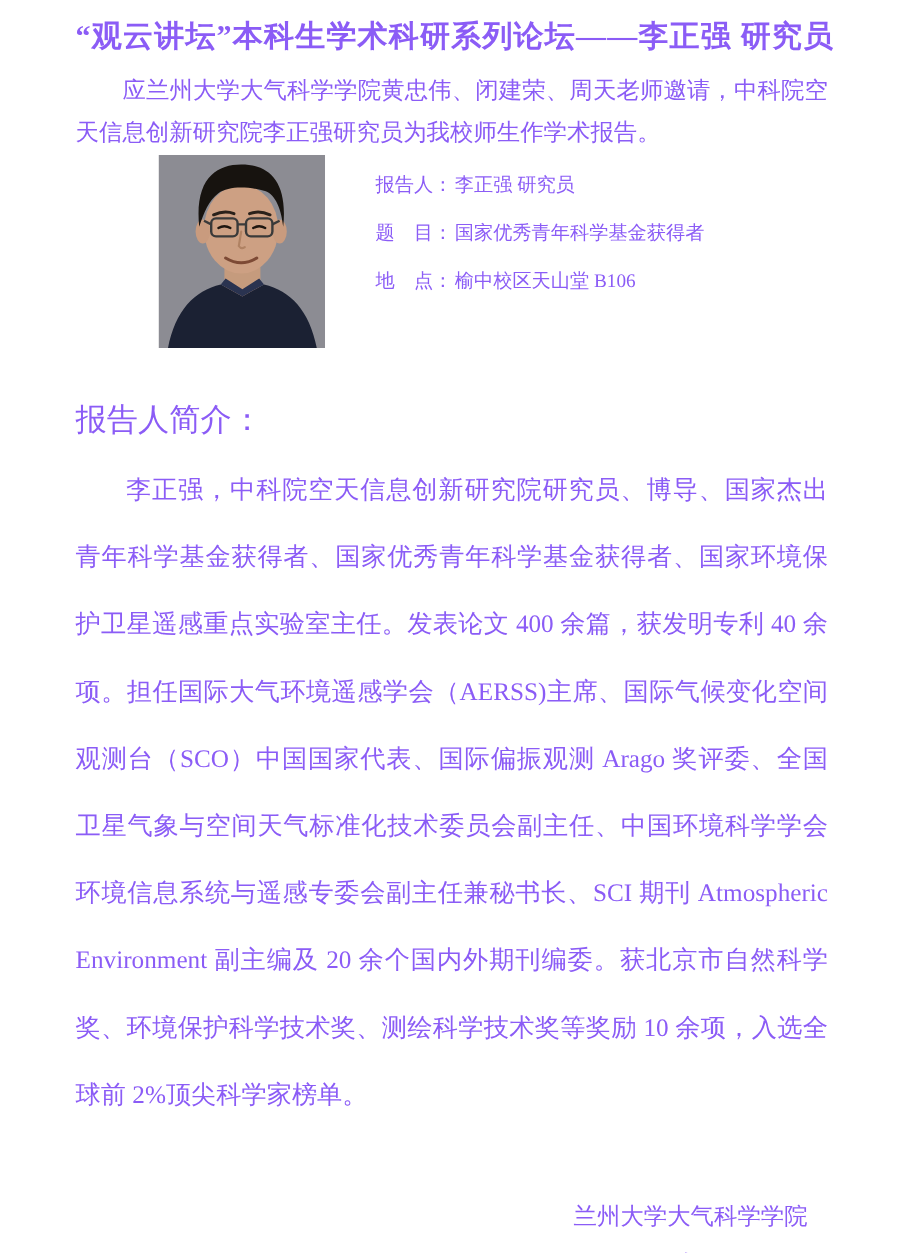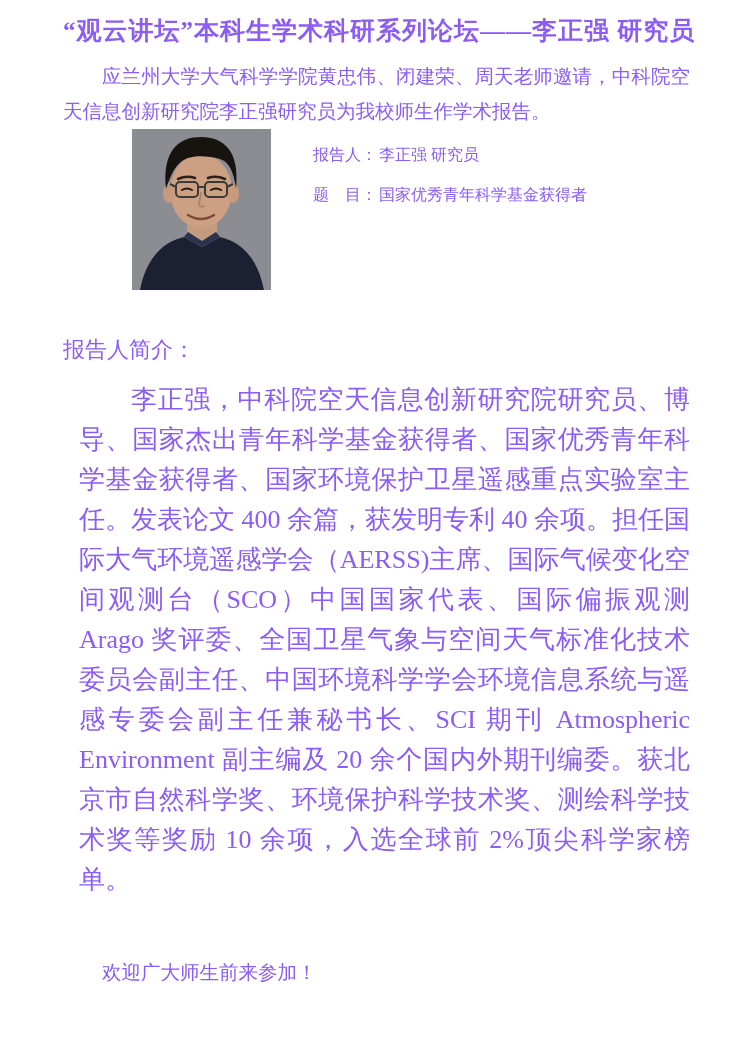--- a/index.html
+++ b/index.html
@@ -53,27 +53,27 @@
     font-size: 16px;
   }
   .detail-line {
     height: 40px;
     line-height: 40px;
     white-space: nowrap;
   }
   .detail-line .sep { padding-right: 2px; }
   .bio-heading {
     margin: 46px 0 0 0;
-    font-size: 22px;
+    font-size: 26px;
     line-height: 28px;
   }
   .bio {
-    margin: 16px 0 0 16px;
-    font-size: 26px;
-    line-height: 40px;
+    margin: 16px 0 0 0;
+    font-size: 21px;
+    line-height: 56px;
     text-align: justify;
     text-indent: 2em;
   }
   .welcome {
     margin: 58px 0 0 0;
     font-size: 19.5px;
     line-height: 30px;
     text-indent: 2em;
   }
   .signature {
@@ -118,27 +118,29 @@
         <path d="M56,86 Q69,94 82,86" stroke="#7d4a35" stroke-width="2.5" fill="none" stroke-linecap="round"></path>
       </svg>
     </div>
     <div class="details">
       <div class="detail-line">
         <span class="dlabel">报告人</span><span class="sep">：</span><span>李正强 研究员</span>
       </div>
       <div class="detail-line">
         <span class="dlabel">题　目</span><span class="sep">：</span><span>国家优秀青年科学基金获得者</span>
       </div>
+      <div class="detail-line">
+        <span class="dlabel">地　点</span><span class="sep">：</span><span>榆中校区天山堂 B106</span>
+      </div>
     </div>
   </div>
 
   <p class="bio-heading">报告人简介：</p>
 
   <p class="bio">李正强，中科院空天信息创新研究院研究员、博导、国家杰出青年科学基金获得者、国家优秀青年科学基金获得者、国家环境保护卫星遥感重点实验室主任。发表论文 400 余篇，获发明专利 40 余项。担任国际大气环境遥感学会（AERSS)主席、国际气候变化空间观测台（SCO）中国国家代表、国际偏振观测 Arago 奖评委、全国卫星气象与空间天气标准化技术委员会副主任、中国环境科学学会环境信息系统与遥感专委会副主任兼秘书长、SCI 期刊 Atmospheric Environment 副主编及 20 余个国内外期刊编委。获北京市自然科学奖、环境保护科学技术奖、测绘科学技术奖等奖励 10 余项，入选全球前 2%顶尖科学家榜单。</p>
 
-  <p class="welcome">欢迎广大师生前来参加！</p>
 
   <div class="signature">
     <div>兰州大学大气科学学院</div>
     <div>2025 年 9 月 10 日</div>
   </div>
 
 </div>
 
 </body></html>

